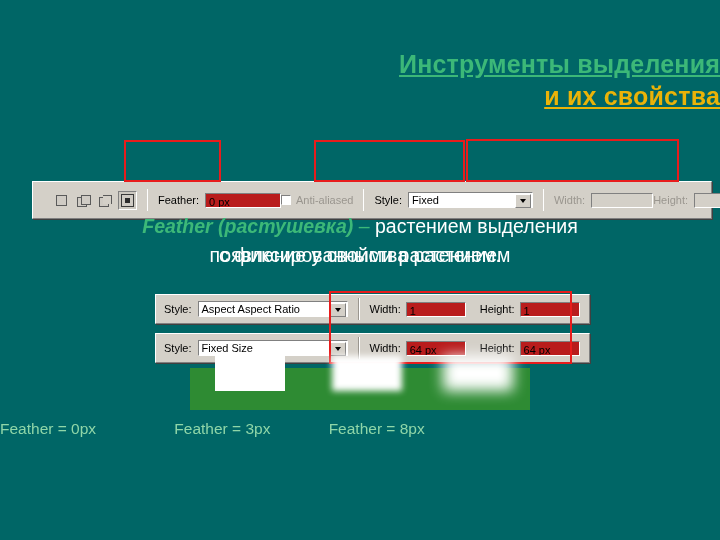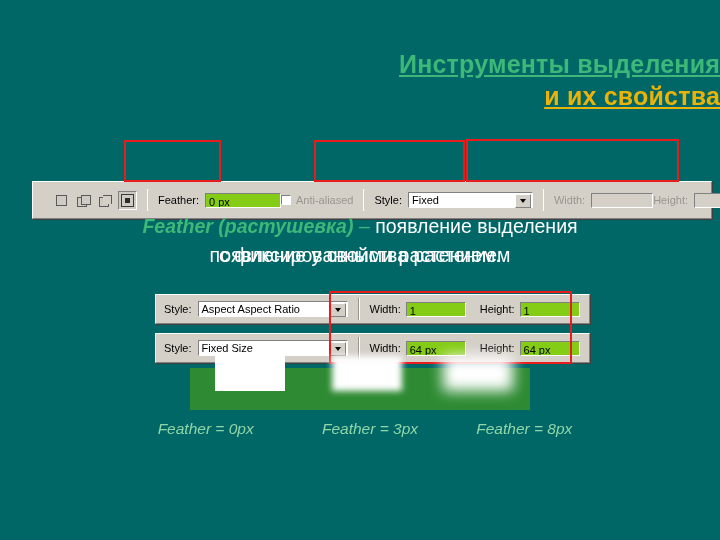--- a/index.html
+++ b/index.html
@@ -24,21 +24,21 @@
     position:absolute;background:#d4d0c8;
     border-top:1px solid #ffffff;border-left:1px solid #ffffff;
     border-right:1px solid #808080;border-bottom:1px solid #808080;
     box-shadow:1px 1px 0 #404040;
     display:flex;align-items:center;
     font-family:"Liberation Sans", sans-serif;
   }
   .lbl{color:#000;font-size:11px;white-space:nowrap;}
   .lbl.dim{color:#9a968f;}
   .fld{
-    background:#84cc16;border-top:1px solid #808080;border-left:1px solid #808080;
+    background:#b91c1c;border-top:1px solid #808080;border-left:1px solid #808080;
     border-right:1px solid #ffffff;border-bottom:1px solid #ffffff;
     font-size:11px;color:#000;padding:1px 3px;height:15px;line-height:15px;
     box-sizing:border-box;overflow:hidden;white-space:nowrap;
   }
   .fld.dis{background:#d4d0c8;color:#b6b2aa;}
   .combo{
     background:#ffffff;border-top:1px solid #808080;border-left:1px solid #808080;
     border-right:1px solid #ffffff;border-bottom:1px solid #ffffff;
     height:16px;display:flex;align-items:center;box-sizing:border-box;
     font-size:11px;color:#000;position:relative;padding-left:3px;white-space:nowrap;
@@ -88,21 +88,21 @@
   .para{position:absolute;left:0;width:720px;text-align:center;font-size:19.5px;line-height:29px;}
   .para .ital{font-style:italic;font-weight:bold;color:#3cb878;}
   .para .grn{color:#3cb878;}
   .para .wht{color:#ffffff;}
 
   
   .demo{position:absolute;left:190px;top:368px;width:340px;height:42px;background:#2e8b33;}
   .fsw{position:absolute;background:#ffffff;}
   .fsw.b3{filter:blur(3px);}
   .fsw.b8{filter:blur(7px);}
-  .caps{position:absolute;left:0;top:420px;width:720px;text-align:center;color:#8fd6a8;font-size:15.5px;font-style:italic;}
+  .caps{position:absolute;left:0;top:420px;width:720px;color:#8fd6a8;font-size:15.5px;}
   .caps span{display:inline-block;}
 </style>
 </head>
 <body>
 
 <div class="stage">
 
   <div class="title">
     <div class="l1">Инструменты выделения</div>
     <div class="l2">и их свойства</div>
@@ -172,21 +172,21 @@
     </div>
   </div>
 
   <div class="redbox" style="left:124px;top:140px;width:97px;height:42px;"></div>
   <div class="redbox" style="left:314px;top:140px;width:151px;height:42px;"></div>
   <div class="redbox" style="left:466px;top:139px;width:213px;height:43px;"></div>
 
   <div class="para" style="top:212px;">
     <span class="ital">Feather (растушевка)</span>
     <span class="grn">–</span>
-    <span class="wht">появление выделения</span>
+    <span class="wht">растением выделения</span>
   </div>
 
   <div class="para" style="top:241px;">
     <span class="wht">появление у свойства растением</span>
   </div>
   <div class="para" style="top:241px;">
     <span class="wht">с фиксированными растением.</span>
   </div>
 
   <div class="psbar" style="left:155px;top:294px;width:417px;height:28px;padding:0 8px;">

